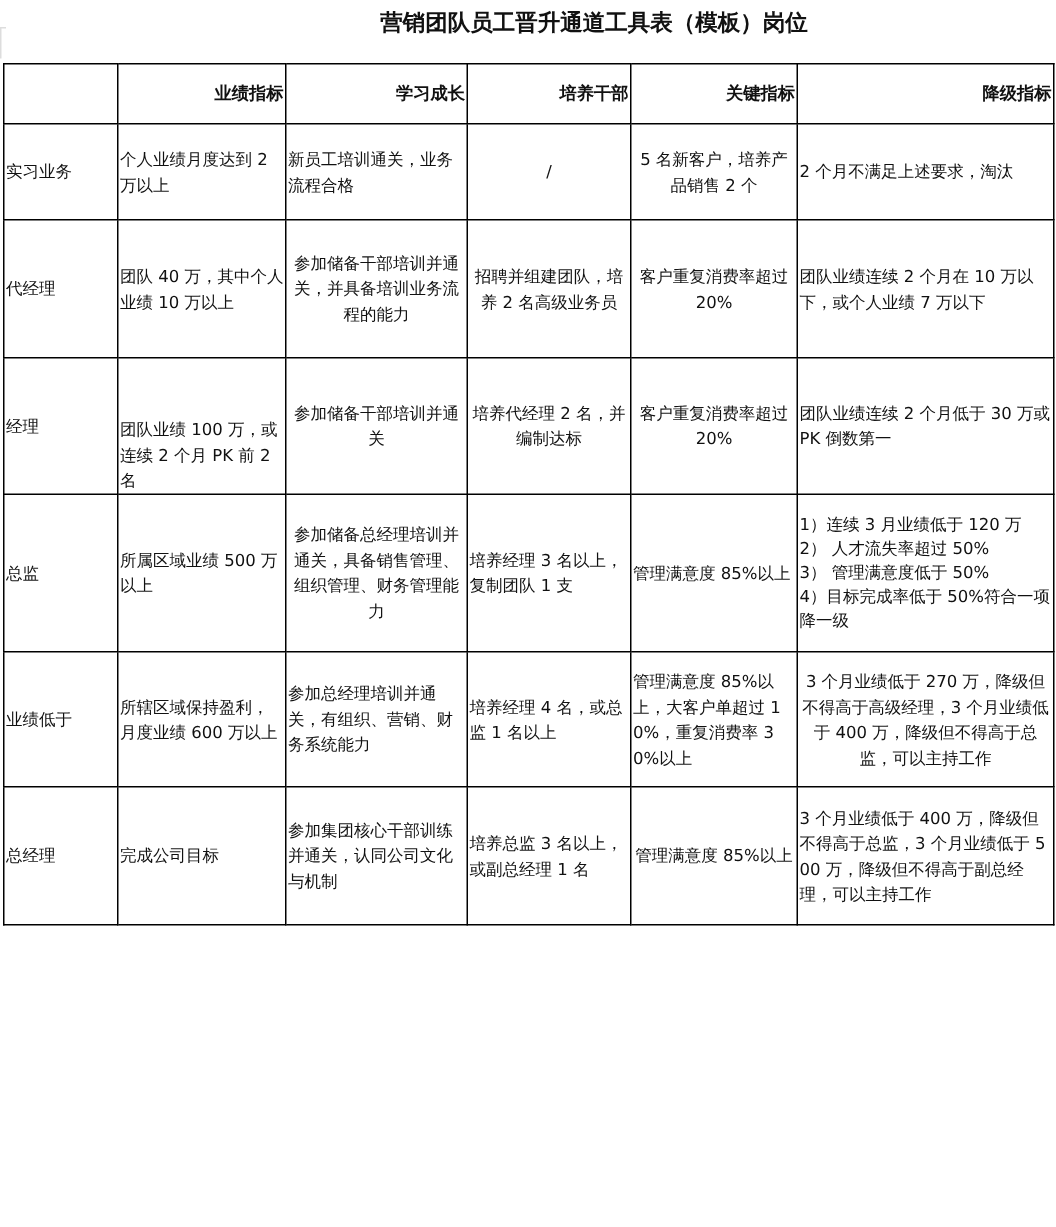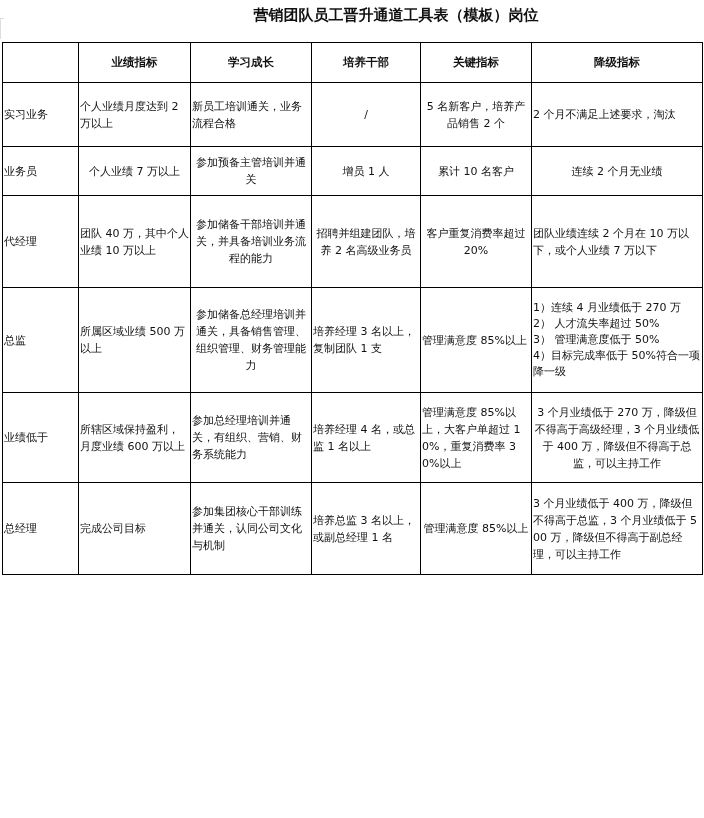--- a/index.html
+++ b/index.html
@@ -7,21 +7,21 @@
          font-family: "DejaVu Sans", "Liberation Sans", sans-serif; color: #111; }
   .title { position: absolute; left: 0; top: 2px; width: 704px; text-align: center;
            font-size: 15px; font-weight: bold; letter-spacing: 0px; height: 26px; line-height: 26px; padding-left: 44px; }
   .corner-mark { position: absolute; left: 0; top: 18px; width: 3px; height: 20px;
                  border-left: 1px solid #ddd; border-top: 1px solid #ddd; }
   table.grid { position: absolute; left: 2px; top: 42px; border-collapse: collapse;
                table-layout: fixed; width: 700px; }
   table.grid td, table.grid th { border: 1px solid #000; padding: 0 1px; font-size: 11px;
                line-height: 17px; vertical-align: middle; font-weight: normal; overflow: hidden;
                word-break: break-all; }
-  table.grid th { font-weight: bold; text-align: center; font-size: 11.5px; }
+  table.grid th { font-weight: bold; text-align: right; font-size: 11.5px; }
   .c { text-align: center; }
   .l { text-align: left; }
 </style>
 </head>
 <body>
 
 <div class="corner-mark"></div>
 <div class="title">营销团队员工晋升通道工具表（模板）岗位</div>
 
 <table class="grid">
@@ -45,49 +45,49 @@
 
   <tr style="height:64px">
     <td class="l" style="">实习业务</td>
     <td class="l">个人业绩月度达到 2 万以上</td>
     <td class="l">新员工培训通关，业务流程合格</td>
     <td class="c">/</td>
     <td class="c">5 名新客户，培养产品销售 2 个</td>
     <td class="l">2 个月不满足上述要求，淘汰</td>
   </tr>
 
-  <tr style="height:49px">
-    <td class="l">业务员</td>
-    <td class="c">个人业绩 7 万以上</td>
-    <td class="c">参加预备主管培训并通关</td>
-    <td class="c">增员 1 人</td>
-    <td class="c">累计 10 名客户</td>
-    <td class="c">连续 2 个月无业绩</td>
-  </tr>
 
 
   <tr style="height:92px">
     <td class="l">代经理</td>
     <td class="l">团队 40 万，其中个人业绩 10 万以上</td>
     <td class="c">参加储备干部培训并通关，并具备培训业务流程的能力</td>
     <td class="c">招聘并组建团队，培养 2 名高级业务员</td>
     <td class="c">客户重复消费率超过 20%</td>
     <td class="l">团队业绩连续 2 个月在 10 万以下，或个人业绩 7 万以下</td>
   </tr>
 
+  <tr style="height:91px">
+    <td class="l">经理</td>
+    <td class="l" style="vertical-align:bottom">团队业绩 100 万，或连续 2 个月 PK 前 2 名</td>
+    <td class="c">参加储备干部培训并通关</td>
+    <td class="c">培养代经理 2 名，并编制达标</td>
+    <td class="c">客户重复消费率超过 20%</td>
+    <td class="l">团队业绩连续 2 个月低于 30 万或 PK 倒数第一</td>
+  </tr>
 
 
   <tr style="height:105px">
     <td class="l">总监</td>
     <td class="l">所属区域业绩 500 万以上</td>
     <td class="c">参加储备总经理培训并通关，具备销售管理、组织管理、财务管理能力</td>
     <td class="l">培养经理 3 名以上，复制团队 1 支</td>
     <td class="l">管理满意度 85%以上</td>
     <td class="l">
-      <div style="line-height:16px">1）连续 4 月业绩低于 270 万</div>
+      <div style="line-height:16px">1）连续 3 月业绩低于 120 万</div>
       <div style="line-height:16px">2） 人才流失率超过 50%</div>
       <div style="line-height:16px">3） 管理满意度低于 50%</div>
       <div style="line-height:16px">4）目标完成率低于 50%符合一项降一级</div>
     </td>
   </tr>
 
   <tr style="height:90px">
     <td class="l">业绩低于</td>
     <td class="l">所辖区域保持盈利，月度业绩 600 万以上</td>
     <td class="l">参加总经理培训并通关，有组织、营销、财务系统能力</td>

